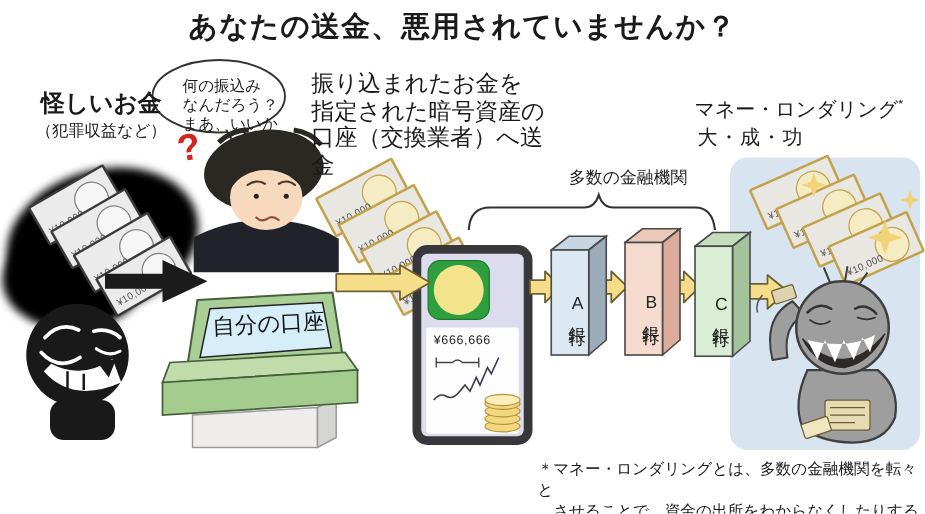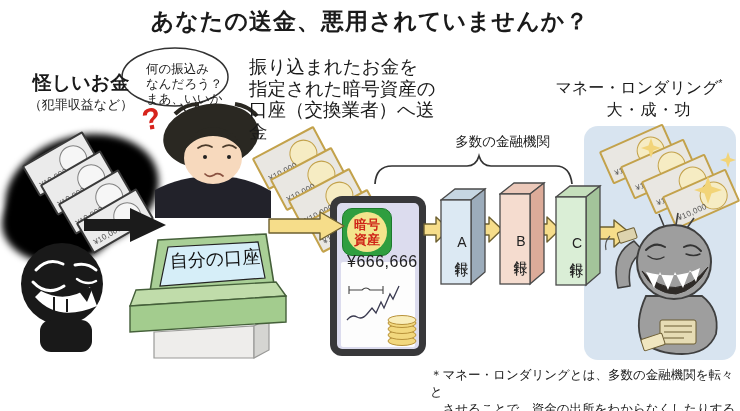--- a/index.html
+++ b/index.html
@@ -36,30 +36,30 @@
   .gold .circ { background:#f6ecc3; border:1.5px solid #c3a24b; }
   .dark .circ { background:#f6f6f6; border:1.5px solid #808080; }
   .bill .amt { position:absolute; left:4px; bottom:3px; font-size:8px; color:#555; letter-spacing:.3px; }
 
   .phone { left:330px; top:196px; width:96px; height:160px; background:#38383a; border-radius:12px; }
   .phone-screen { left:337px; top:203px; width:82px; height:146px; background:#dcdcee; border-radius:5px; }
   .app-icon { left:342px; top:208px; width:50px; height:48px; background:#2f9e3f; border-radius:10px; border:1px solid #1c7a2c; box-sizing:border-box; }
   .app-icon .icon-circle { position:absolute; left:4px; top:3px; width:40px; height:40px; border-radius:50%; background:#f3e48c; }
   .app-icon .icon-label { position:absolute; left:0; top:8px; width:100%; text-align:center; font-size:13px; line-height:15px; font-weight:bold; color:#cf2317; }
   .phone-card { left:341px; top:262px; width:74px; height:85px; background:#fdfdfd; border-radius:2px; }
-  .balance { left:347px; top:253px; font-size:16px; color:#222; letter-spacing:.5px; }
+  .balance { left:347px; top:267px; font-size:10px; color:#222; letter-spacing:.5px; }
 
   .banks-caption { left:410px; top:133px; width:140px; font-size:13.5px; text-align:right; }
   .bank-label { position:absolute; width:30px; display:flex; justify-content:center;
     writing-mode:vertical-rl; text-orientation:upright; font-size:14px; letter-spacing:1px; color:#222; }
 
   .result-panel { left:584px; top:126px; width:152px; height:234px; background:#d8e4f0; border-radius:14px; }
   .result-title { left:548px; top:78px; width:182px; font-size:16px; text-align:center; }
   .result-title sup { font-size:10px; }
-  .result-sub { left:558px; top:100px; width:182px; font-size:16px; text-align:center; letter-spacing:1px; }
+  .result-sub { left:558px; top:100px; width:182px; font-size:16px; text-align:left; letter-spacing:1px; }
 
   .footnote { left:430px; top:367px; width:306px; font-size:12.5px; line-height:17px; color:#1a1a1a; }
 </style>
 </head>
 <body>
 
 <div id="canvas">
 
   <div class="abs result-panel"></div>
 
@@ -154,22 +154,20 @@
   </div>
   <div class="bill gold" style="left:310px;top:203px;transform:rotate(-28deg)">
     <span class="circ"></span>
     <span class="amt">¥10,000</span>
   </div>
 
   <div class="abs phone"></div>
   <div class="abs phone-screen"></div>
   <div class="abs app-icon">
     <span class="icon-circle"></span>
-    <span class="icon-label pre">暗号
-資産</span>
   </div>
   <div class="abs phone-card"></div>
   <div class="abs balance">¥666,666</div>
   <svg class="abs" style="left:344px;top:282px" width="72" height="42">
     <path d="M5,4 v8 M5,8 h13 q4,-4 8,0 h13 M39,4 v8" stroke="#444" stroke-width="1.1" fill="none"></path>
     <path d="M3,38 q5,-6 10,-3 q5,3 10,-3 l5,-6 l4,5 l5,-11 l3,6 l6,-14 l3,5 l6,-13" stroke="#3a3a50" stroke-width="1.3" fill="none"></path>
   </svg>
   <svg class="abs" style="left:384px;top:306px" width="36" height="42">
     <ellipse cx="18" cy="35" rx="14" ry="4.5" fill="#f2d87e" stroke="#b8923a"></ellipse>
     <ellipse cx="18" cy="29" rx="14" ry="4.5" fill="#f2d87e" stroke="#b8923a"></ellipse>

